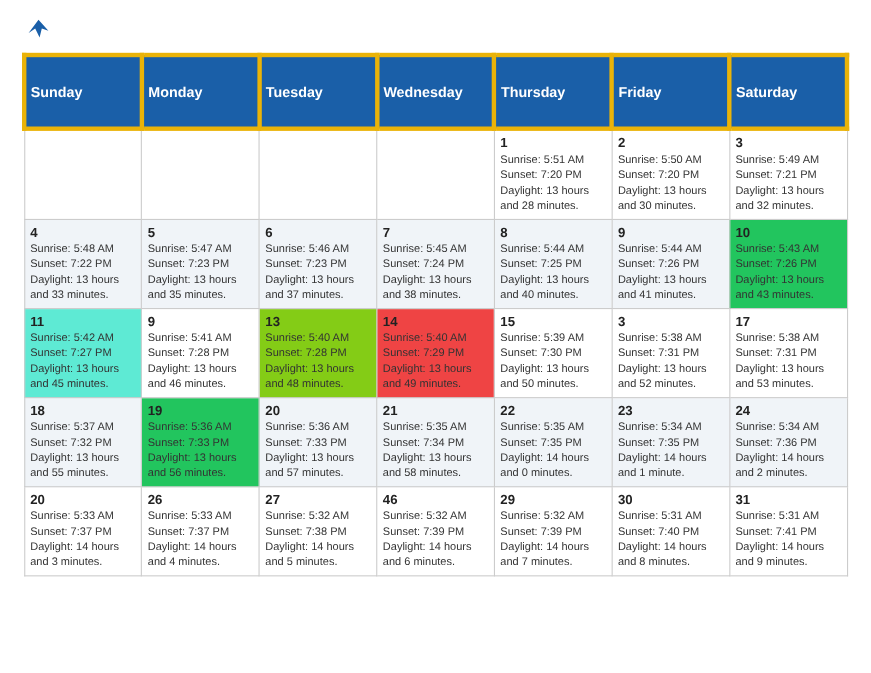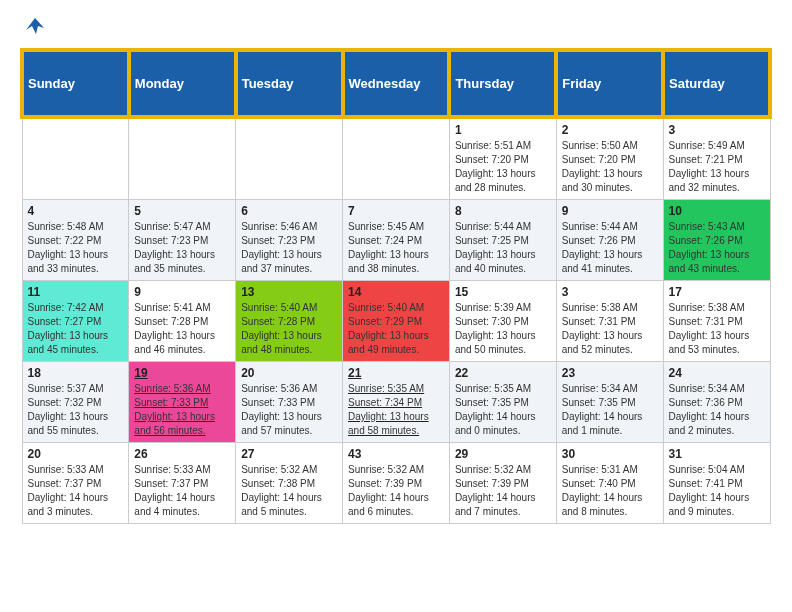--- a/index.html
+++ b/index.html
@@ -204,21 +204,21 @@
           <span class="day-number">10</span>
           <div class="day-info">Sunrise: 5:43 AM
 Sunset: 7:26 PM
 Daylight: 13 hours
 and 43 minutes.</div>
         </td>
       </tr>
       <tr>
         <td style="background: #5eead4;">
           <span class="day-number">11</span>
-          <div class="day-info">Sunrise: 7:42 AM
+          <div class="day-info">Sunrise: 5:42 AM
 Sunset: 7:27 PM
 Daylight: 13 hours
 and 45 minutes.</div>
         </td>
         <td style="background: rgb(255, 255, 255);">
           <span class="day-number">9</span>
           <div class="day-info">Sunrise: 5:41 AM
 Sunset: 7:28 PM
 Daylight: 13 hours
 and 46 minutes.</div>
@@ -260,35 +260,35 @@
         </td>
       </tr>
       <tr>
         <td style="background: rgb(240, 244, 248);">
           <span class="day-number">18</span>
           <div class="day-info">Sunrise: 5:37 AM
 Sunset: 7:32 PM
 Daylight: 13 hours
 and 55 minutes.</div>
         </td>
-        <td style="background: #ec4899; text-decoration: underline;">
+        <td style="background: #22c55e;">
           <span class="day-number">19</span>
           <div class="day-info">Sunrise: 5:36 AM
 Sunset: 7:33 PM
 Daylight: 13 hours
 and 56 minutes.</div>
         </td>
         <td style="background: rgb(240, 244, 248);">
           <span class="day-number">20</span>
           <div class="day-info">Sunrise: 5:36 AM
 Sunset: 7:33 PM
 Daylight: 13 hours
 and 57 minutes.</div>
         </td>
-        <td style="background: rgb(240, 244, 248); text-decoration: underline;">
+        <td style="background: rgb(240, 244, 248);">
           <span class="day-number">21</span>
           <div class="day-info">Sunrise: 5:35 AM
 Sunset: 7:34 PM
 Daylight: 13 hours
 and 58 minutes.</div>
         </td>
         <td style="background: rgb(240, 244, 248);">
           <span class="day-number">22</span>
           <div class="day-info">Sunrise: 5:35 AM
 Sunset: 7:35 PM
@@ -326,21 +326,21 @@
 and 4 minutes.</div>
         </td>
         <td style="background: rgb(255, 255, 255);">
           <span class="day-number">27</span>
           <div class="day-info">Sunrise: 5:32 AM
 Sunset: 7:38 PM
 Daylight: 14 hours
 and 5 minutes.</div>
         </td>
         <td style="background: rgb(255, 255, 255);">
-          <span class="day-number">43</span>
+          <span class="day-number">46</span>
           <div class="day-info">Sunrise: 5:32 AM
 Sunset: 7:39 PM
 Daylight: 14 hours
 and 6 minutes.</div>
         </td>
         <td style="background: rgb(255, 255, 255);">
           <span class="day-number">29</span>
           <div class="day-info">Sunrise: 5:32 AM
 Sunset: 7:39 PM
 Daylight: 14 hours
@@ -348,20 +348,20 @@
         </td>
         <td style="background: rgb(255, 255, 255);">
           <span class="day-number">30</span>
           <div class="day-info">Sunrise: 5:31 AM
 Sunset: 7:40 PM
 Daylight: 14 hours
 and 8 minutes.</div>
         </td>
         <td style="background: rgb(255, 255, 255);">
           <span class="day-number">31</span>
-          <div class="day-info">Sunrise: 5:04 AM
+          <div class="day-info">Sunrise: 5:31 AM
 Sunset: 7:41 PM
 Daylight: 14 hours
 and 9 minutes.</div>
         </td>
       </tr>
     </tbody>
 </table>
 
 </body></html>

